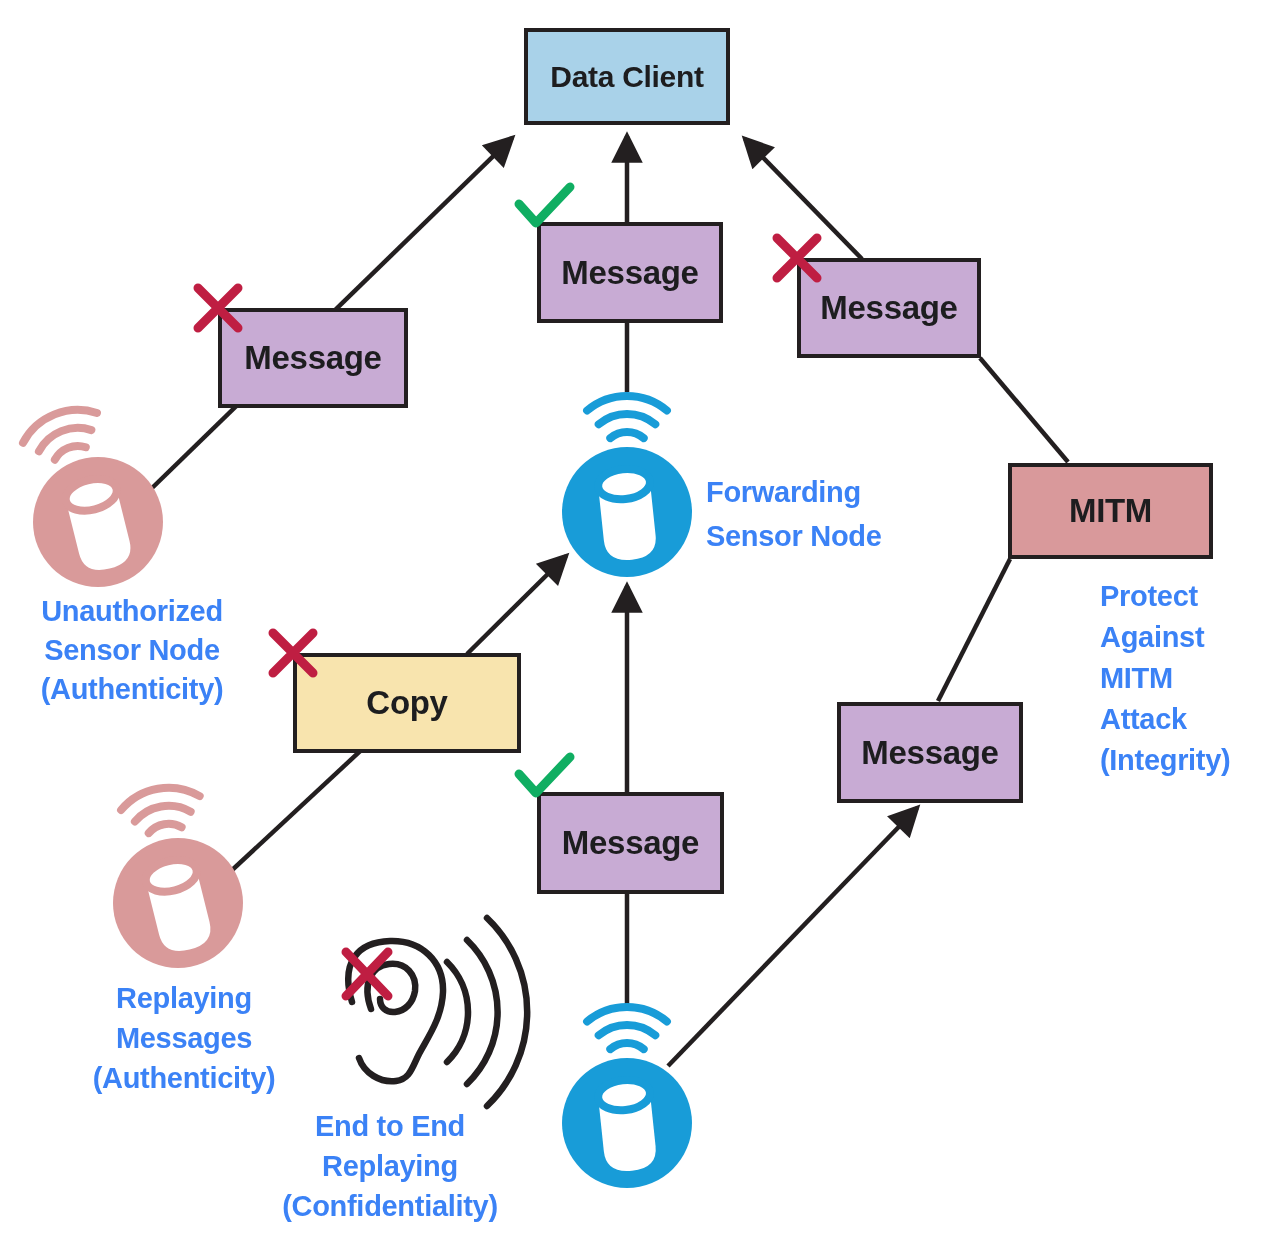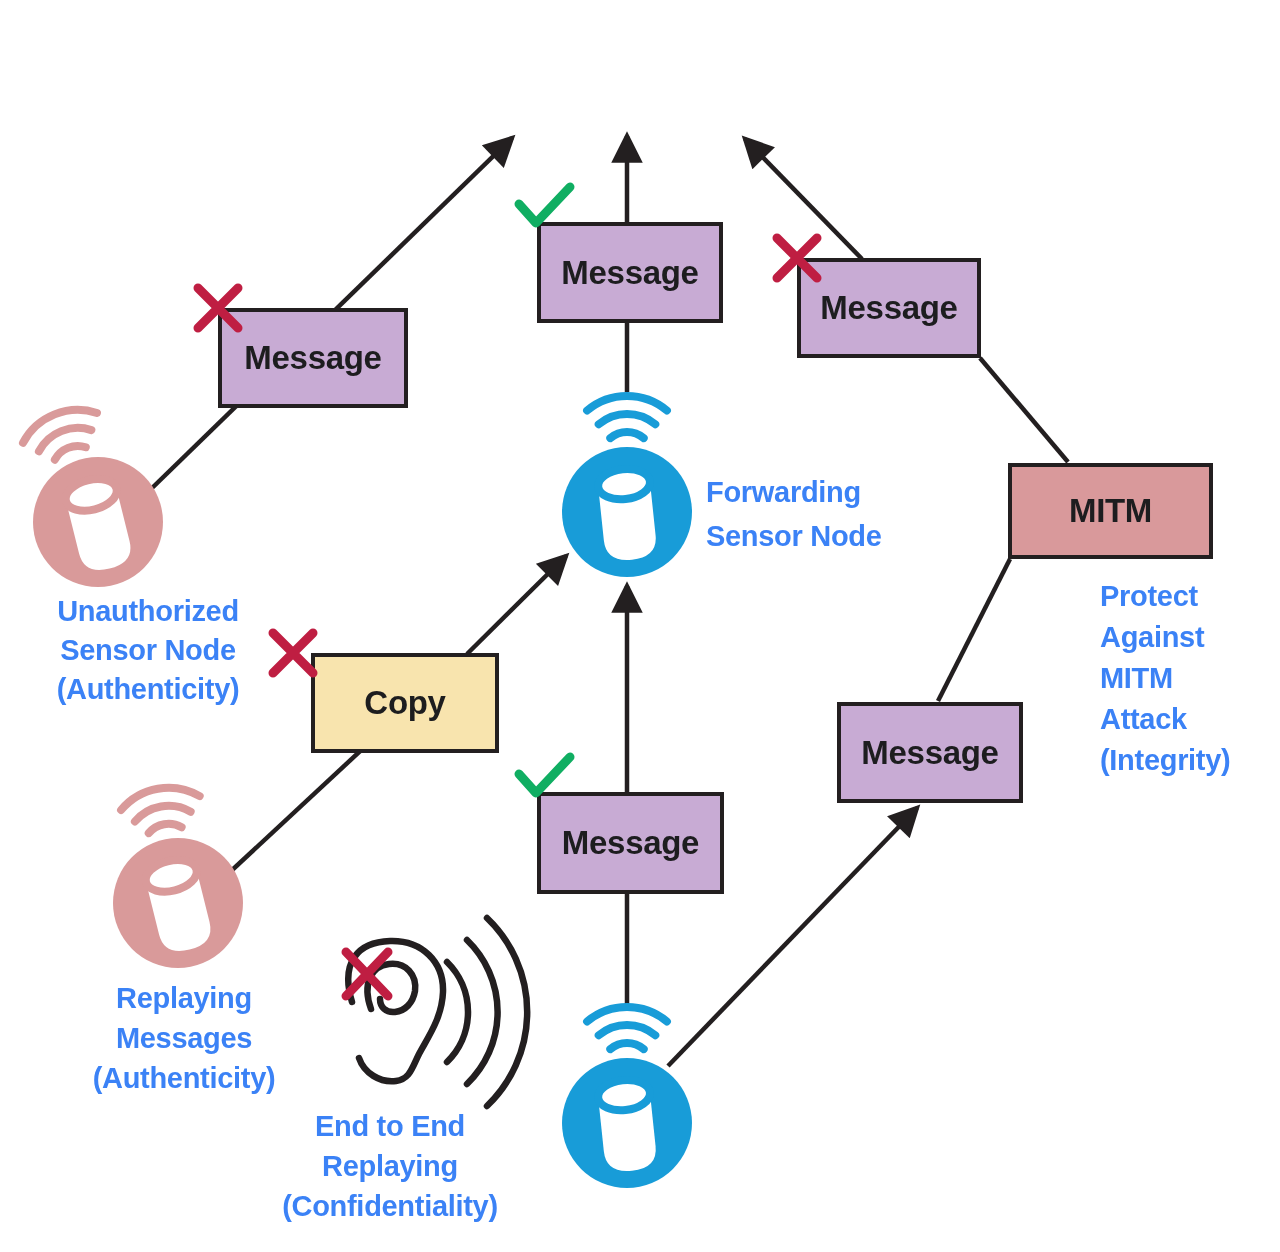--- a/index.html
+++ b/index.html
@@ -44,26 +44,26 @@
     color: #3b82f6;
     letter-spacing: -0.3px;
     white-space: pre-line;
   }
   .caption.center { text-align: center; }
   
   #box-data-client   { left: 524px; top: 28px;  width: 206px; height: 97px;  }
   #box-msg-left      { left: 218px; top: 308px; width: 190px; height: 100px; }
   #box-msg-top       { left: 537px; top: 222px; width: 186px; height: 101px; }
   #box-msg-right     { left: 797px; top: 258px; width: 184px; height: 100px; }
-  #box-copy          { left: 311px; top: 653px; width: 188px; height: 100px; }
+  #box-copy          { left: 293px; top: 653px; width: 228px; height: 100px; }
   #box-mitm          { left: 1008px;top: 463px; width: 205px; height: 96px;  }
   #box-msg-bmid      { left: 537px; top: 792px; width: 187px; height: 102px; }
   #box-msg-bright    { left: 837px; top: 702px; width: 186px; height: 101px; }
   
-  #cap-unauthorized  { left: 1px;    top: 592px; width: 262px; line-height: 39px; margin-left: 16px; }
+  #cap-unauthorized  { left: 1px;    top: 592px; width: 262px; line-height: 39px; }
   #cap-replaying     { left: 54px;   top: 978px; width: 260px; }
   #cap-endtoend      { left: 246px;  top: 1106px; width: 288px; }
   #cap-forwarding    { left: 706px;  top: 470px; width: 240px; line-height: 44px; }
   #cap-protect      { left: 1100px; top: 576px; width: 200px; line-height: 41px; }
 </style>
 </head>
 <body>
 
 <div class="canvas">
 
@@ -79,20 +79,23 @@
       <line x1="862" y1="259" x2="745" y2="139" marker-end="url(#arw)"></line>
       <line x1="980" y1="358" x2="1068" y2="462"></line>
       <line x1="938" y1="701" x2="1010" y2="559"></line>
       <line x1="668" y1="1066" x2="917" y2="808" marker-end="url(#arw)"></line>
       <line x1="627" y1="1005" x2="627" y2="586" marker-end="url(#arw)"></line>
       <line x1="230" y1="872" x2="455" y2="663"></line>
       <line x1="467" y1="654" x2="566" y2="556" marker-end="url(#arw)"></line>
     </g>
   </svg>
 
+  <div class="box client" id="box-data-client">
+    <span>Data Client</span>
+  </div>
   <div class="box message" id="box-msg-left">
     <span>Message</span>
   </div>
   <div class="box message" id="box-msg-top">
     <span>Message</span>
   </div>
   <div class="box message" id="box-msg-right">
     <span>Message</span>
   </div>
   <div class="box copy" id="box-copy">

